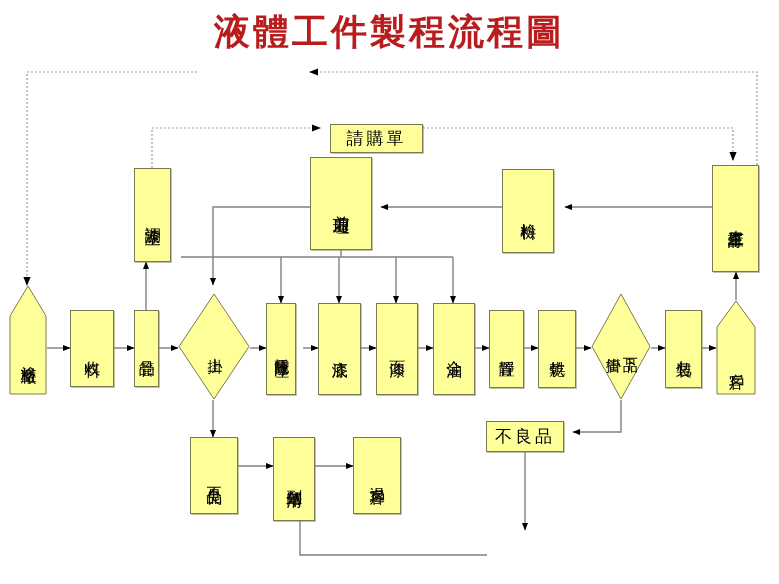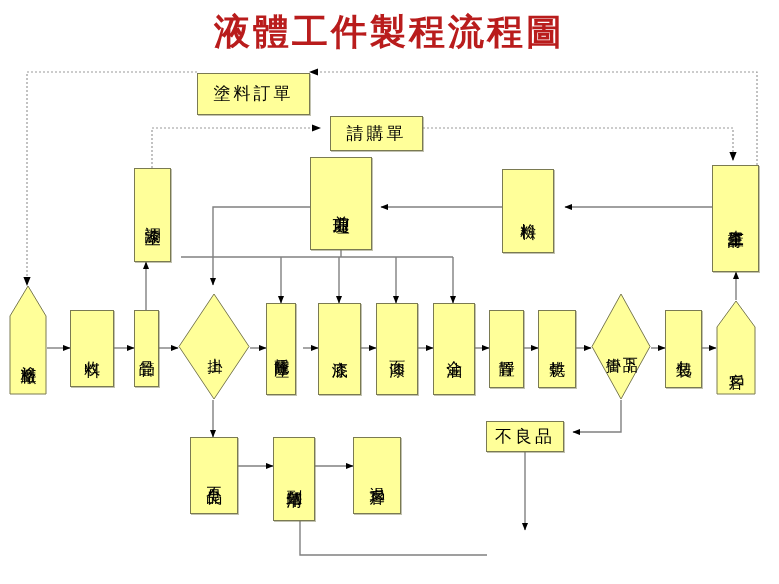--- a/index.html
+++ b/index.html
@@ -127,23 +127,22 @@
       <path d="M757,165 L757,72 L310,72" marker-end="url(#ahd)"></path>
 
       <path d="M197,72 L27,72 L27,285" marker-end="url(#ahd)"></path>
 
       <path d="M152,168 L152,128 L320,128" marker-end="url(#ahd)"></path>
 
       <path d="M423,128 L733,128 L733,160" marker-end="url(#ahd)"></path>
     </g>
   </svg>
 
-  <div class="node h f17" style="left:197px;top:73px;width:113px;height:42px;">塗料訂單</div>
-
-  <div class="node h f17" style="left:330px;top:116px;width:93px;height:35px;">請購單</div>
+
+  <div class="node h f17" style="left:330px;top:124px;width:93px;height:29px;">請購單</div>
 
   <div class="node v f16" style="left:134px;top:168px;width:37px;height:94px;">調漆室</div>
 
   <div class="node v f17" style="left:310px;top:157px;width:62px;height:93px;">前處理</div>
 
   <div class="node v f16" style="left:502px;top:169px;width:52px;height:84px;">檢料</div>
 
   <div class="node v f16" style="left:712px;top:165px;width:47px;height:107px;">生產訂單</div>
 
   <div class="pent" style="left:9px;top:285px;width:38px;height:110px;">

